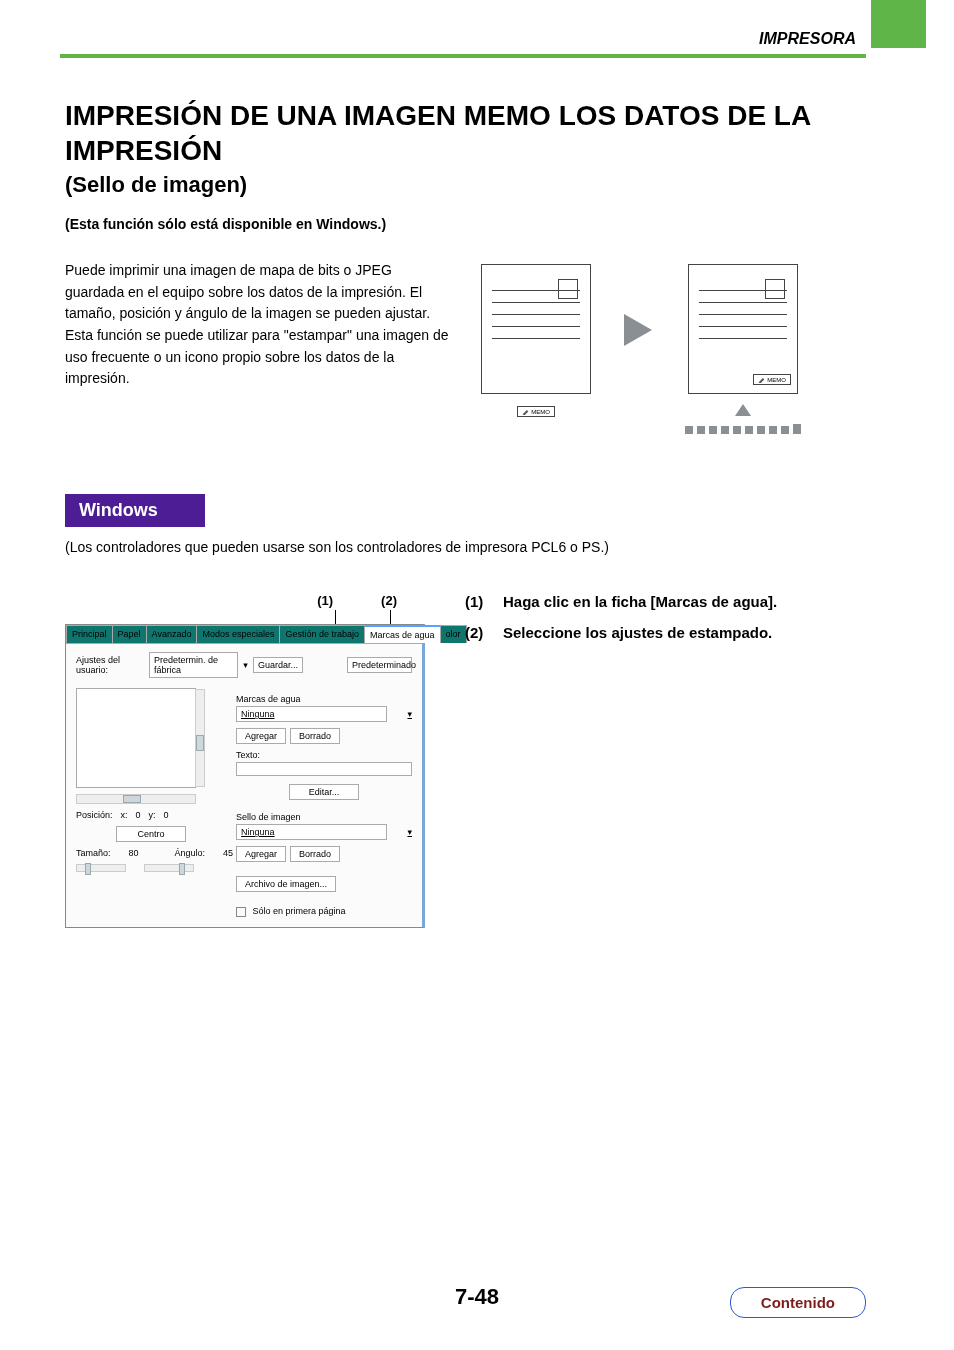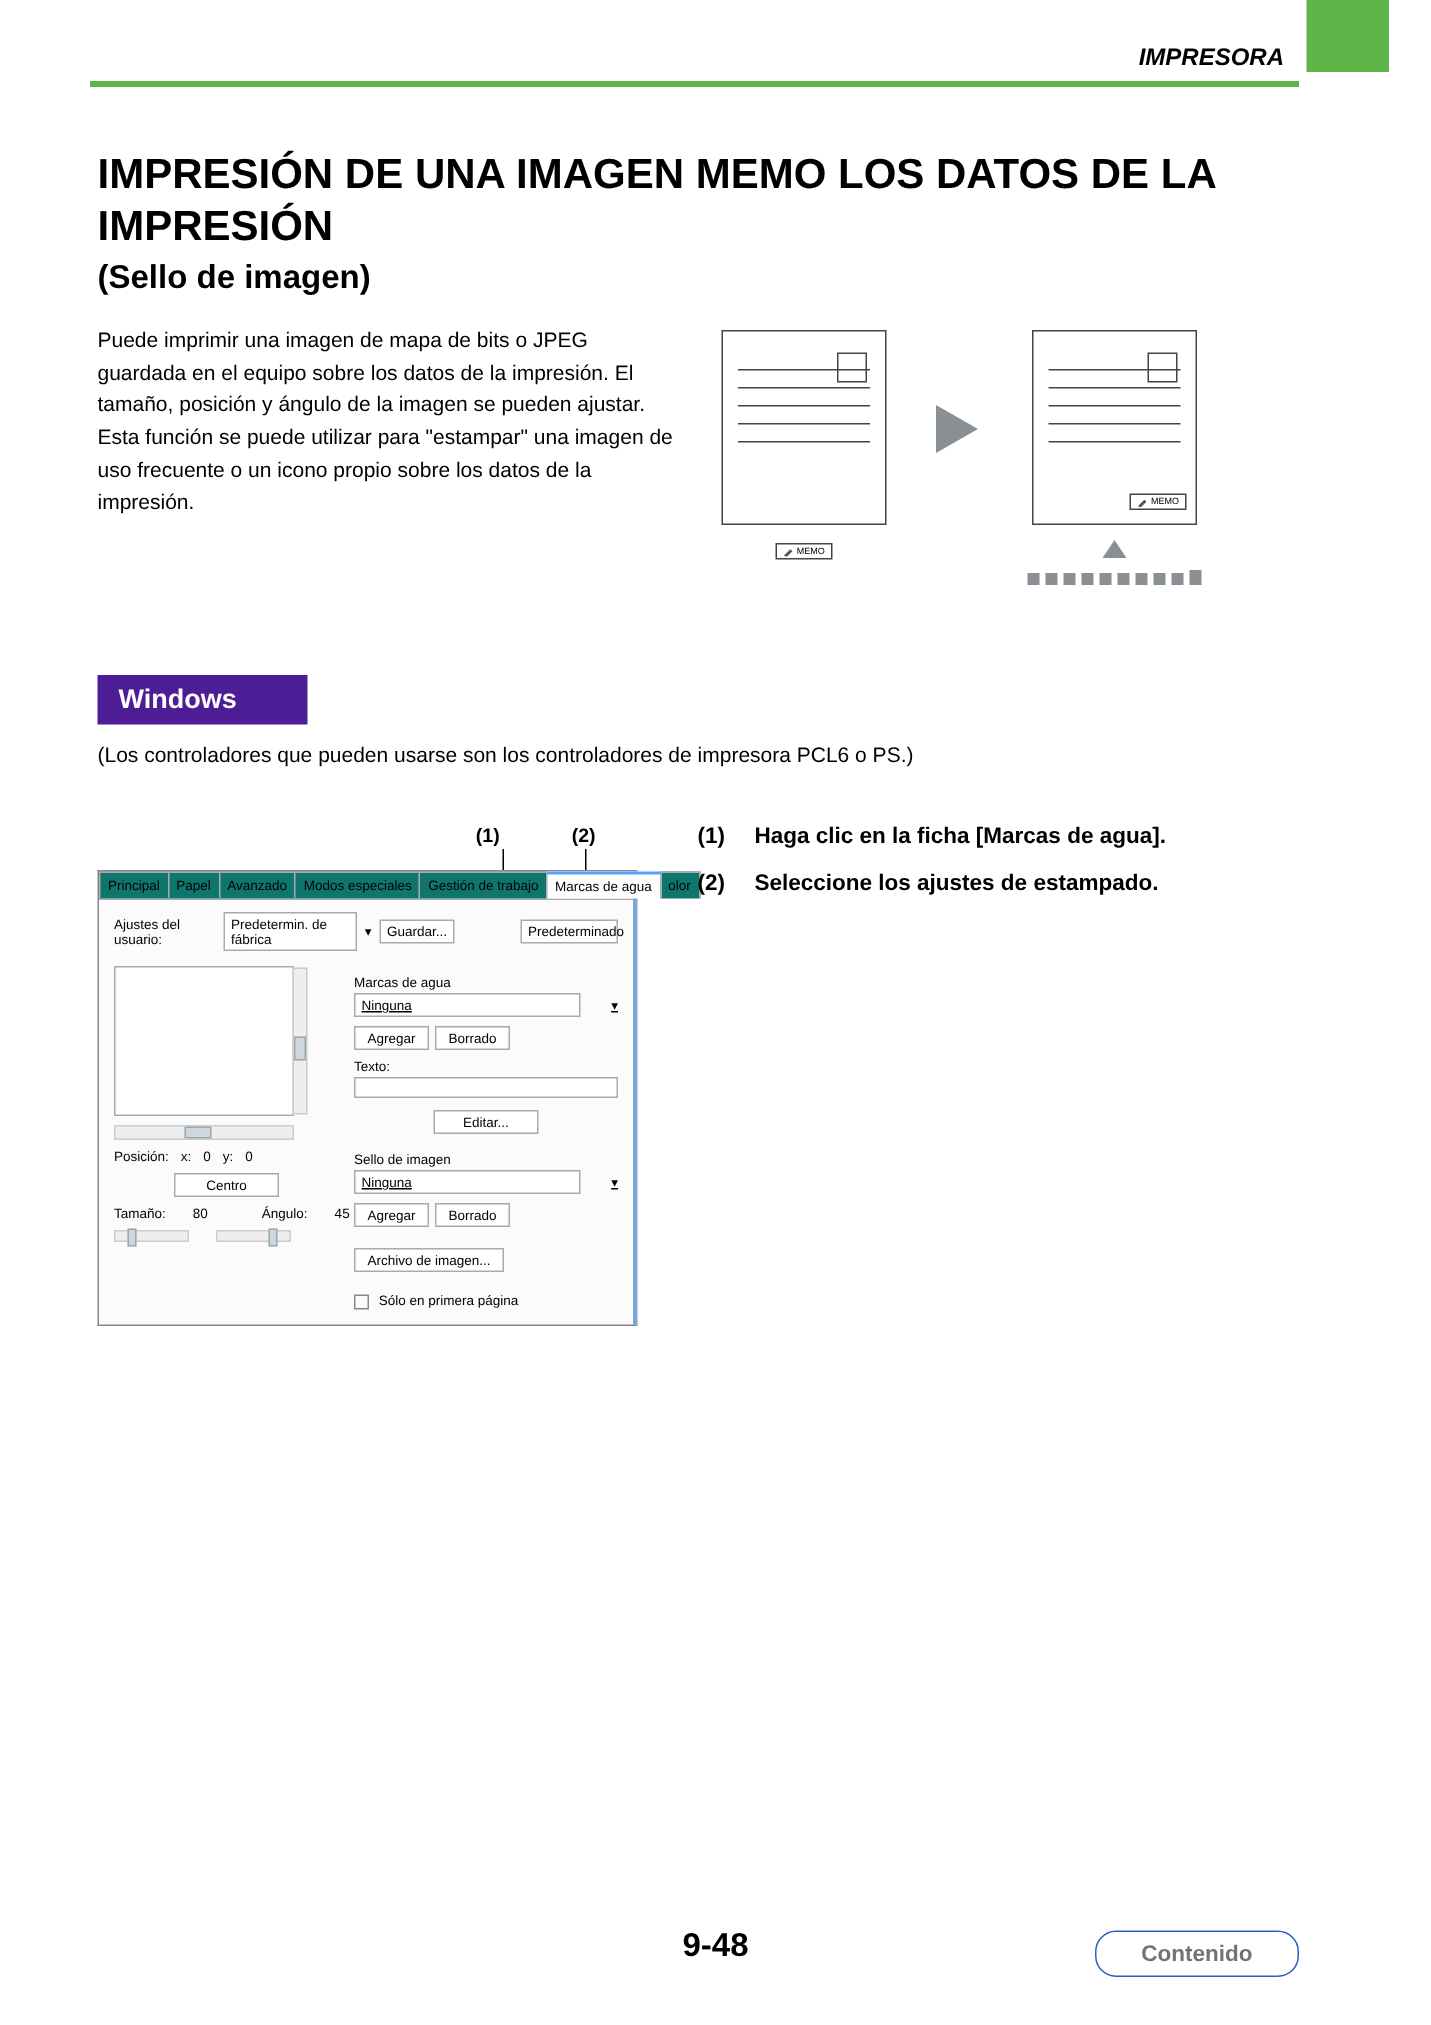--- a/index.html
+++ b/index.html
@@ -159,21 +159,21 @@
     font-weight: bold;
     font-size: 22px;
   }
   .contents-btn {
     position: absolute;
     bottom: 32px;
     right: 60px;
     border: 1px solid #2a5cc5;
     border-radius: 14px;
     padding: 6px 30px;
-    color: #737373;
+    color: #7f1d1d;
     font-weight: bold;
     font-size: 15px;
     background: #fff;
   }
   .page { position:relative; width:926px; height:1350px;}
   .callout-lines { display:flex; justify-content:flex-end; padding-right:34px; gap:54px;}
   .callout-lines span{ width:1px; height:14px; background:#000; display:block;}
 </style>
 </head>
 <body>
@@ -182,20 +182,21 @@
 <div class="green-bar"></div>
 
 <div class="header-section">
   <span class="cat">IMPRESORA</span>
   <div class="green-line"></div>
 </div>
 
 <div class="content">
   <h1>IMPRESIÓN DE UNA IMAGEN MEMO LOS DATOS DE LA IMPRESIÓN</h1>
   <h2 class="sub">(Sello de imagen)</h2>
+  <div class="note-bold">(Esta función sólo está disponible en Windows.)</div>
 
   <div class="row">
     <div class="desc">Puede imprimir una imagen de mapa de bits o JPEG guardada en el equipo sobre los datos de la impresión. El tamaño, posición y ángulo de la imagen se pueden ajustar. Esta función se puede utilizar para "estampar" una imagen de uso frecuente o un icono propio sobre los datos de la impresión.</div>
 
     <div class="illus">
       <div class="illus-col">
         <div class="doc-box">
           <div class="sq"></div>
           <div class="ln"></div>
               <div class="ln"></div>
@@ -365,16 +366,16 @@
           <div class="step-num">(2)</div>
           <div>
             <div class="step-title">Seleccione los ajustes de estampado.</div>
           </div>
         </li>
       </ol>
     </div>
   </div>
 </div>
 
-<div class="pagenum">9-48</div>
+<div class="pagenum">7-48</div>
 <div class="contents-btn">Contenido</div>
 
 </div>
 
 </body></html>

